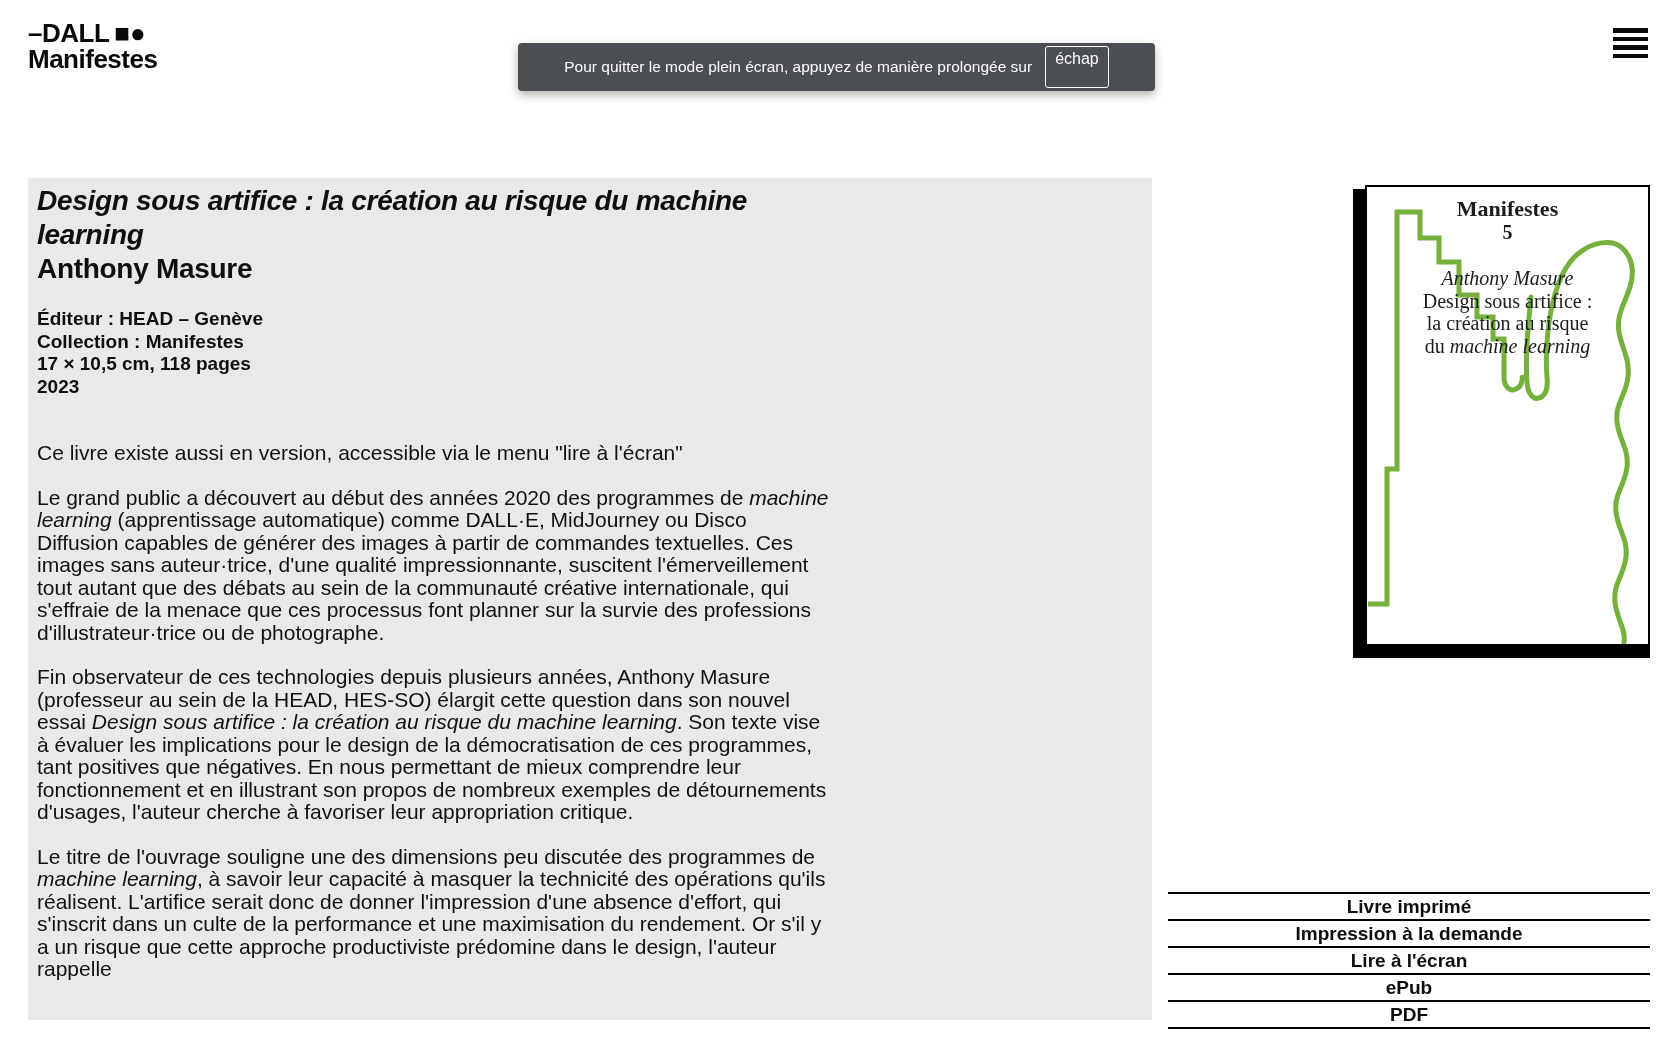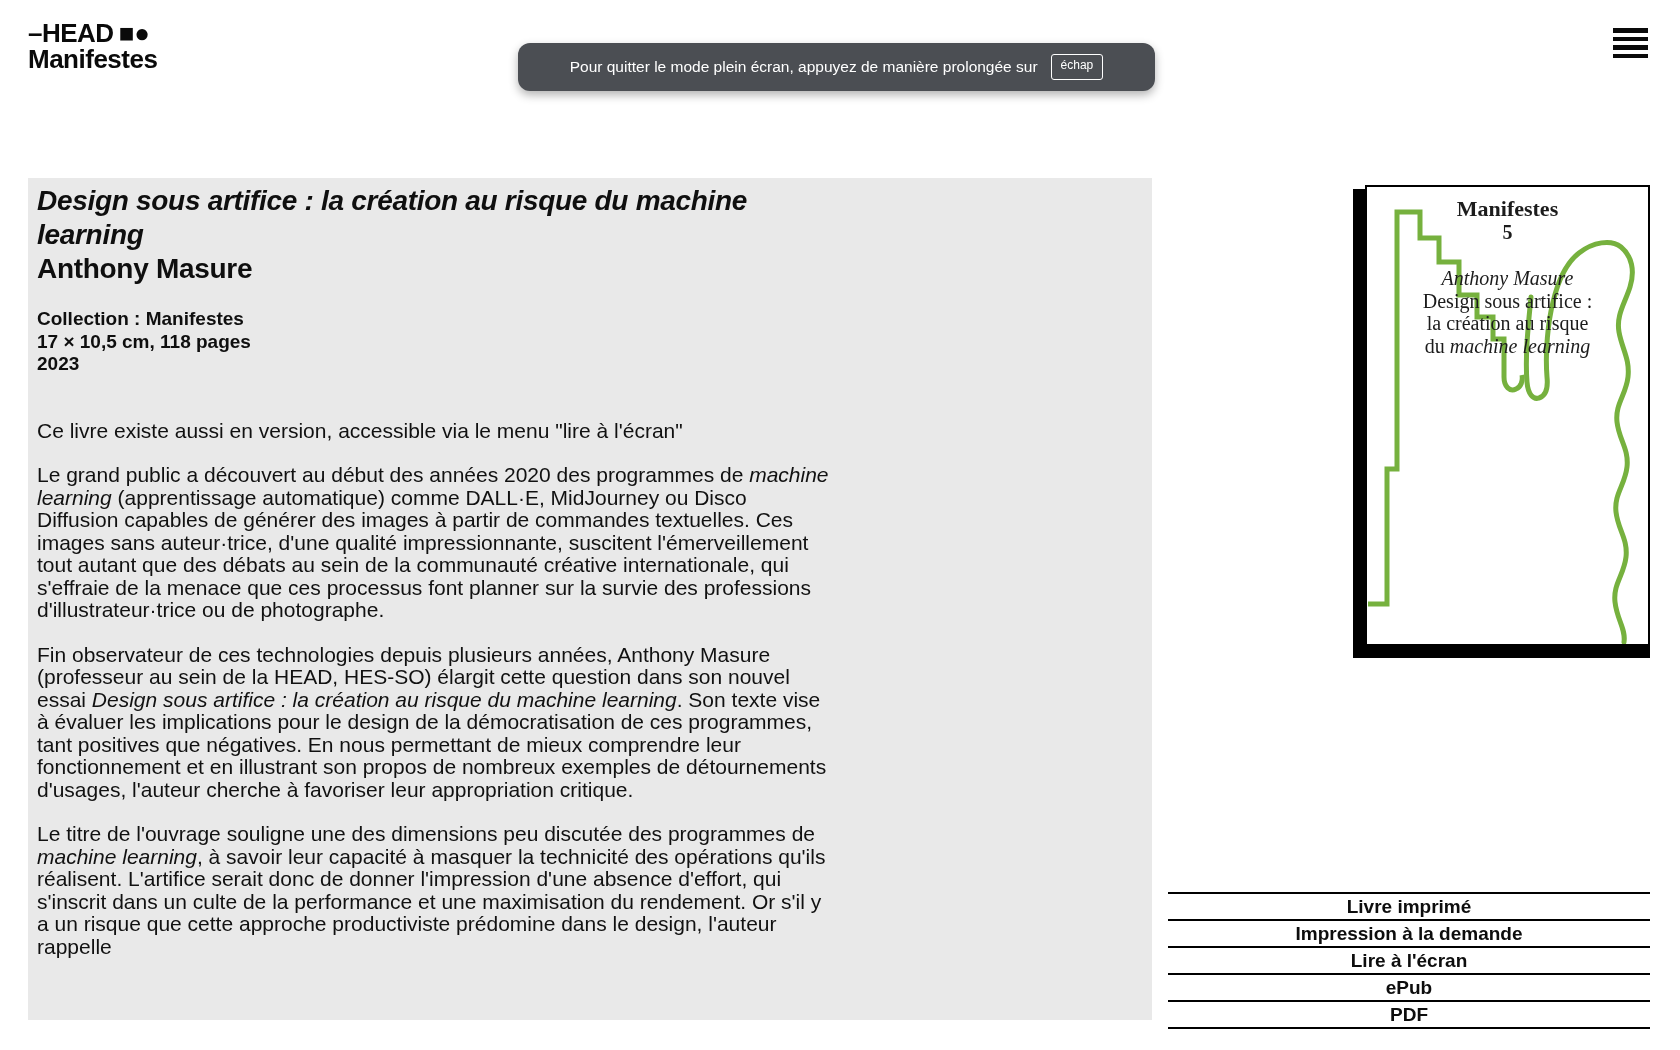--- a/index.html
+++ b/index.html
@@ -11,24 +11,24 @@
   
   .logo { position:absolute; left:28px; top:20px; font-weight:700; font-size:26px;
           line-height:26px; letter-spacing:-0.5px; color:#0a0a0a; cursor:pointer; }
   .logo .shapes { letter-spacing:0; margin-left:5px; }
   .hamburger { position:absolute; left:1613px; top:28px; width:35px; height:30px;
                display:flex; flex-direction:column; justify-content:space-between; cursor:pointer; background:none; border:none; padding:0; }
   .hamburger .bar { height:4.5px; background:#0a0a0a; }
 
   
   .fs-bar { position:absolute; left:518px; top:43px; width:637px; height:48px;
-            background:var(--bar-bg); color:#ffffff; border-radius:12px;
+            background:var(--bar-bg); color:#ffffff; border-radius:4px;
             display:flex; align-items:center; justify-content:center; gap:13px;
             font-size:15.5px; box-shadow:0 4px 10px rgba(0,0,0,0.30); }
-  .fs-key { border:1px solid #ffffff; border-radius:3px; padding:3px 9px 7px; font-size:12px; }
+  .fs-key { border:1px solid #ffffff; border-radius:3px; padding:3px 9px 19px; font-size:16px; }
 
   
   .panel { position:absolute; left:28px; top:178px; width:1124px; height:842px;
            background:var(--panel-bg); box-sizing:border-box; padding:6px 0 0 9px; overflow:hidden; }
   .book-title { font-size:28px; font-weight:700; font-style:italic; line-height:34px;
                 width:800px; color:#0f0f0f; letter-spacing:-0.3px; }
   .book-author { font-size:28px; font-weight:700; line-height:34px; color:#0f0f0f; letter-spacing:-0.3px; }
   .book-meta { margin-top:22px; font-weight:700; font-size:19px; line-height:22.5px; color:#0f0f0f; }
   .paras { margin-top:44px; width:792px; font-size:21px; line-height:22.5px; color:#111111; }
   .paras p { margin:0 0 22px 0; }
@@ -49,40 +49,41 @@
   
   .formats { position:absolute; left:1168px; top:892px; width:482px;text-align:right; }
   .format-row { border-top:2px solid #000; height:25px; display:flex; align-items:center;
                 justify-content:center; font-size:19px; font-weight:700; color:#0d0d0d; cursor:pointer; }
   .format-row:last-child { border-bottom:2px solid #000; }
 </style>
 </head>
 <body>
 
 <div class="logo">
-  <div><span>–HEAD</span><span class="shapes"><span>■</span><span>●</span></span></div>
+  <div><span>–DALL</span><span class="shapes"><span>■</span><span>●</span></span></div>
   <div>Manifestes</div>
 </div>
 
 <button class="hamburger" aria-label="menu">
   <span class="bar"></span>
   <span class="bar"></span>
   <span class="bar"></span>
   <span class="bar"></span>
 </button>
 
 <div class="fs-bar">
   <span>Pour quitter le mode plein écran, appuyez de manière prolongée sur</span>
   <span class="fs-key">échap</span>
 </div>
 
 <div class="panel">
   <div class="book-title">Design sous artifice : la création au risque du machine learning</div>
   <div class="book-author">Anthony Masure</div>
   <div class="book-meta">
+    <div>Éditeur : HEAD – Genève</div>
     <div>Collection : Manifestes</div>
     <div>17 × 10,5 cm, 118 pages</div>
     <div>2023</div>
   </div>
   <div class="paras">
     <p>Ce livre existe aussi en version, accessible via le menu "lire à l'écran"</p>
     <p>Le grand public a découvert au début des années 2020 des programmes de <i>machine learning</i> (apprentissage automatique) comme DALL·E, MidJourney ou Disco Diffusion capables de générer des images à partir de commandes textuelles. Ces images sans auteur·trice, d'une qualité impressionnante, suscitent l'émerveillement tout autant que des débats au sein de la communauté créative internationale, qui s'effraie de la menace que ces processus font planner sur la survie des professions d'illustrateur·trice ou de photographe.</p>
     <p>Fin observateur de ces technologies depuis plusieurs années, Anthony Masure (professeur au sein de la HEAD, HES-SO) élargit cette question dans son nouvel essai <i>Design sous artifice : la création au risque du machine learning</i>. Son texte vise à évaluer les implications pour le design de la démocratisation de ces programmes, tant positives que négatives. En nous permettant de mieux comprendre leur fonctionnement et en illustrant son propos de nombreux exemples de détournements d'usages, l'auteur cherche à favoriser leur appropriation critique.</p>
     <p>Le titre de l'ouvrage souligne une des dimensions peu discutée des programmes de <i>machine learning</i>, à savoir leur capacité à masquer la technicité des opérations qu'ils réalisent. L'artifice serait donc de donner l'impression d'une absence d'effort, qui s'inscrit dans un culte de la performance et une maximisation du rendement. Or s'il y a un risque que cette approche productiviste prédomine dans le design, l'auteur rappelle</p>
   </div>

